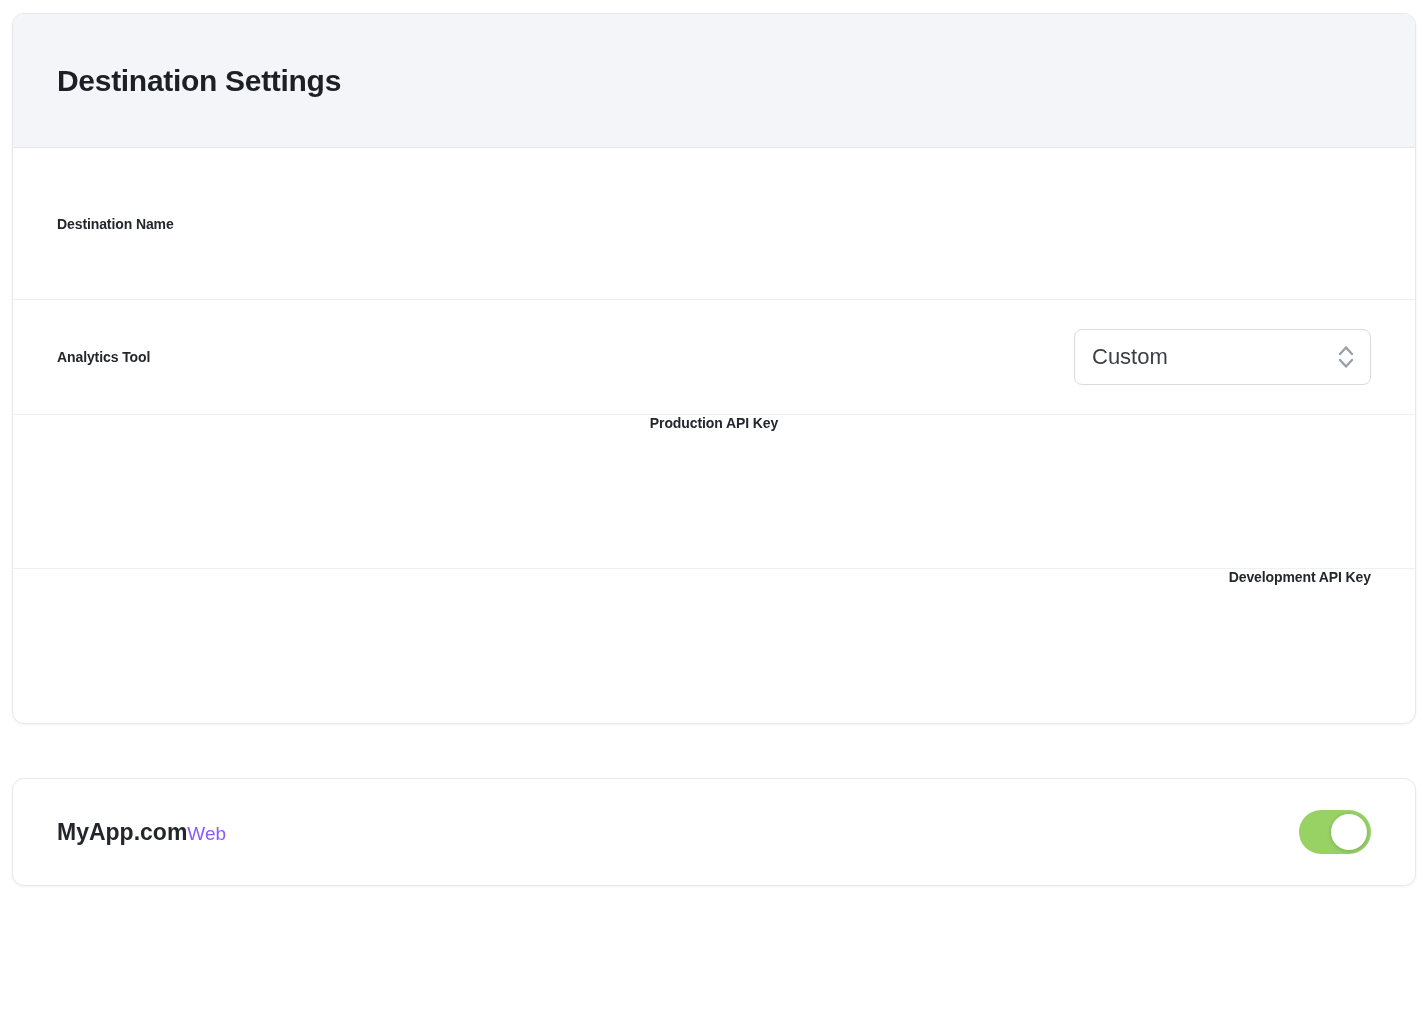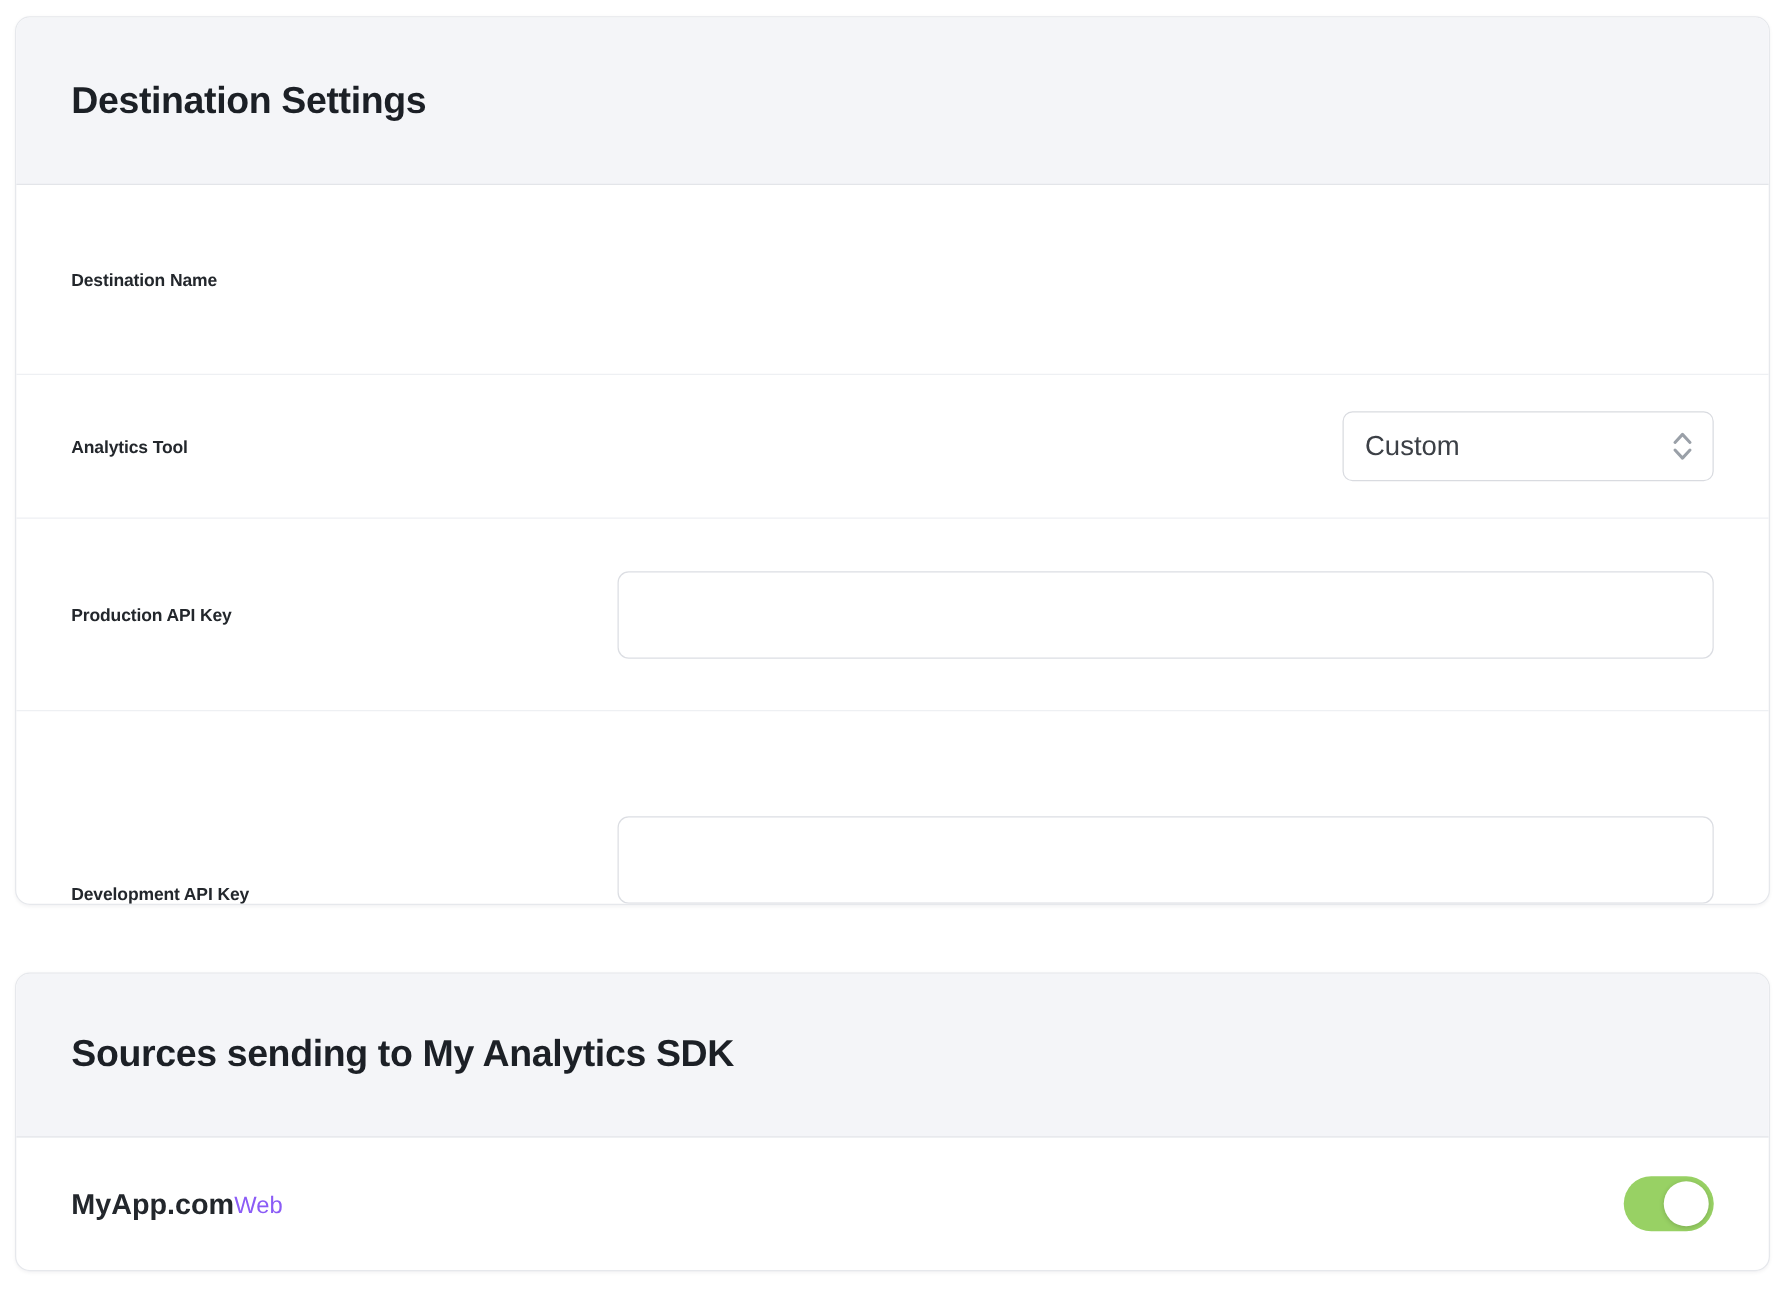--- a/index.html
+++ b/index.html
@@ -40,21 +40,21 @@
 
   .form-row {
     display: flex;
     align-items: center;
     padding: 0 44px;
     border-bottom: 1px solid #eef0f3;
     box-sizing: border-box;
   }
   .form-row.last { border-bottom: none; align-items: flex-end; }
   .row-tall { height: 152px; }
-  .row-tall2 { height: 154px; }
+  .row-tall2 { height: 154px; flex-direction: column; }
   .row-select { height: 115px; }
 
   .field-label {
     flex: 0 0 437px;
     font-size: 14px;
     font-weight: 700;
     color: #23272c;
     letter-spacing: -0.1px;
   }
 
@@ -164,23 +164,20 @@
     <input class="text-input" type="text" value="" style="">
   </div>
 
   <div class="form-row row-tall2 last">
     <div class="field-label">Development API Key</div>
     <input class="text-input" type="text" value="" style="">
   </div>
 </div>
 
 <div class="card card-sources">
-  <div class="card-header">
-    <div class="card-title">Sources sending to My Analytics SDK</div>
-  </div>
 
   <div class="source-row">
     <div class="source-meta">
       <div class="source-name">MyApp.com</div>
       <div class="source-type">Web</div>
     </div>
     <div class="toggle" data-state="on">
       <div class="toggle-knob"></div>
     </div>
   </div>

